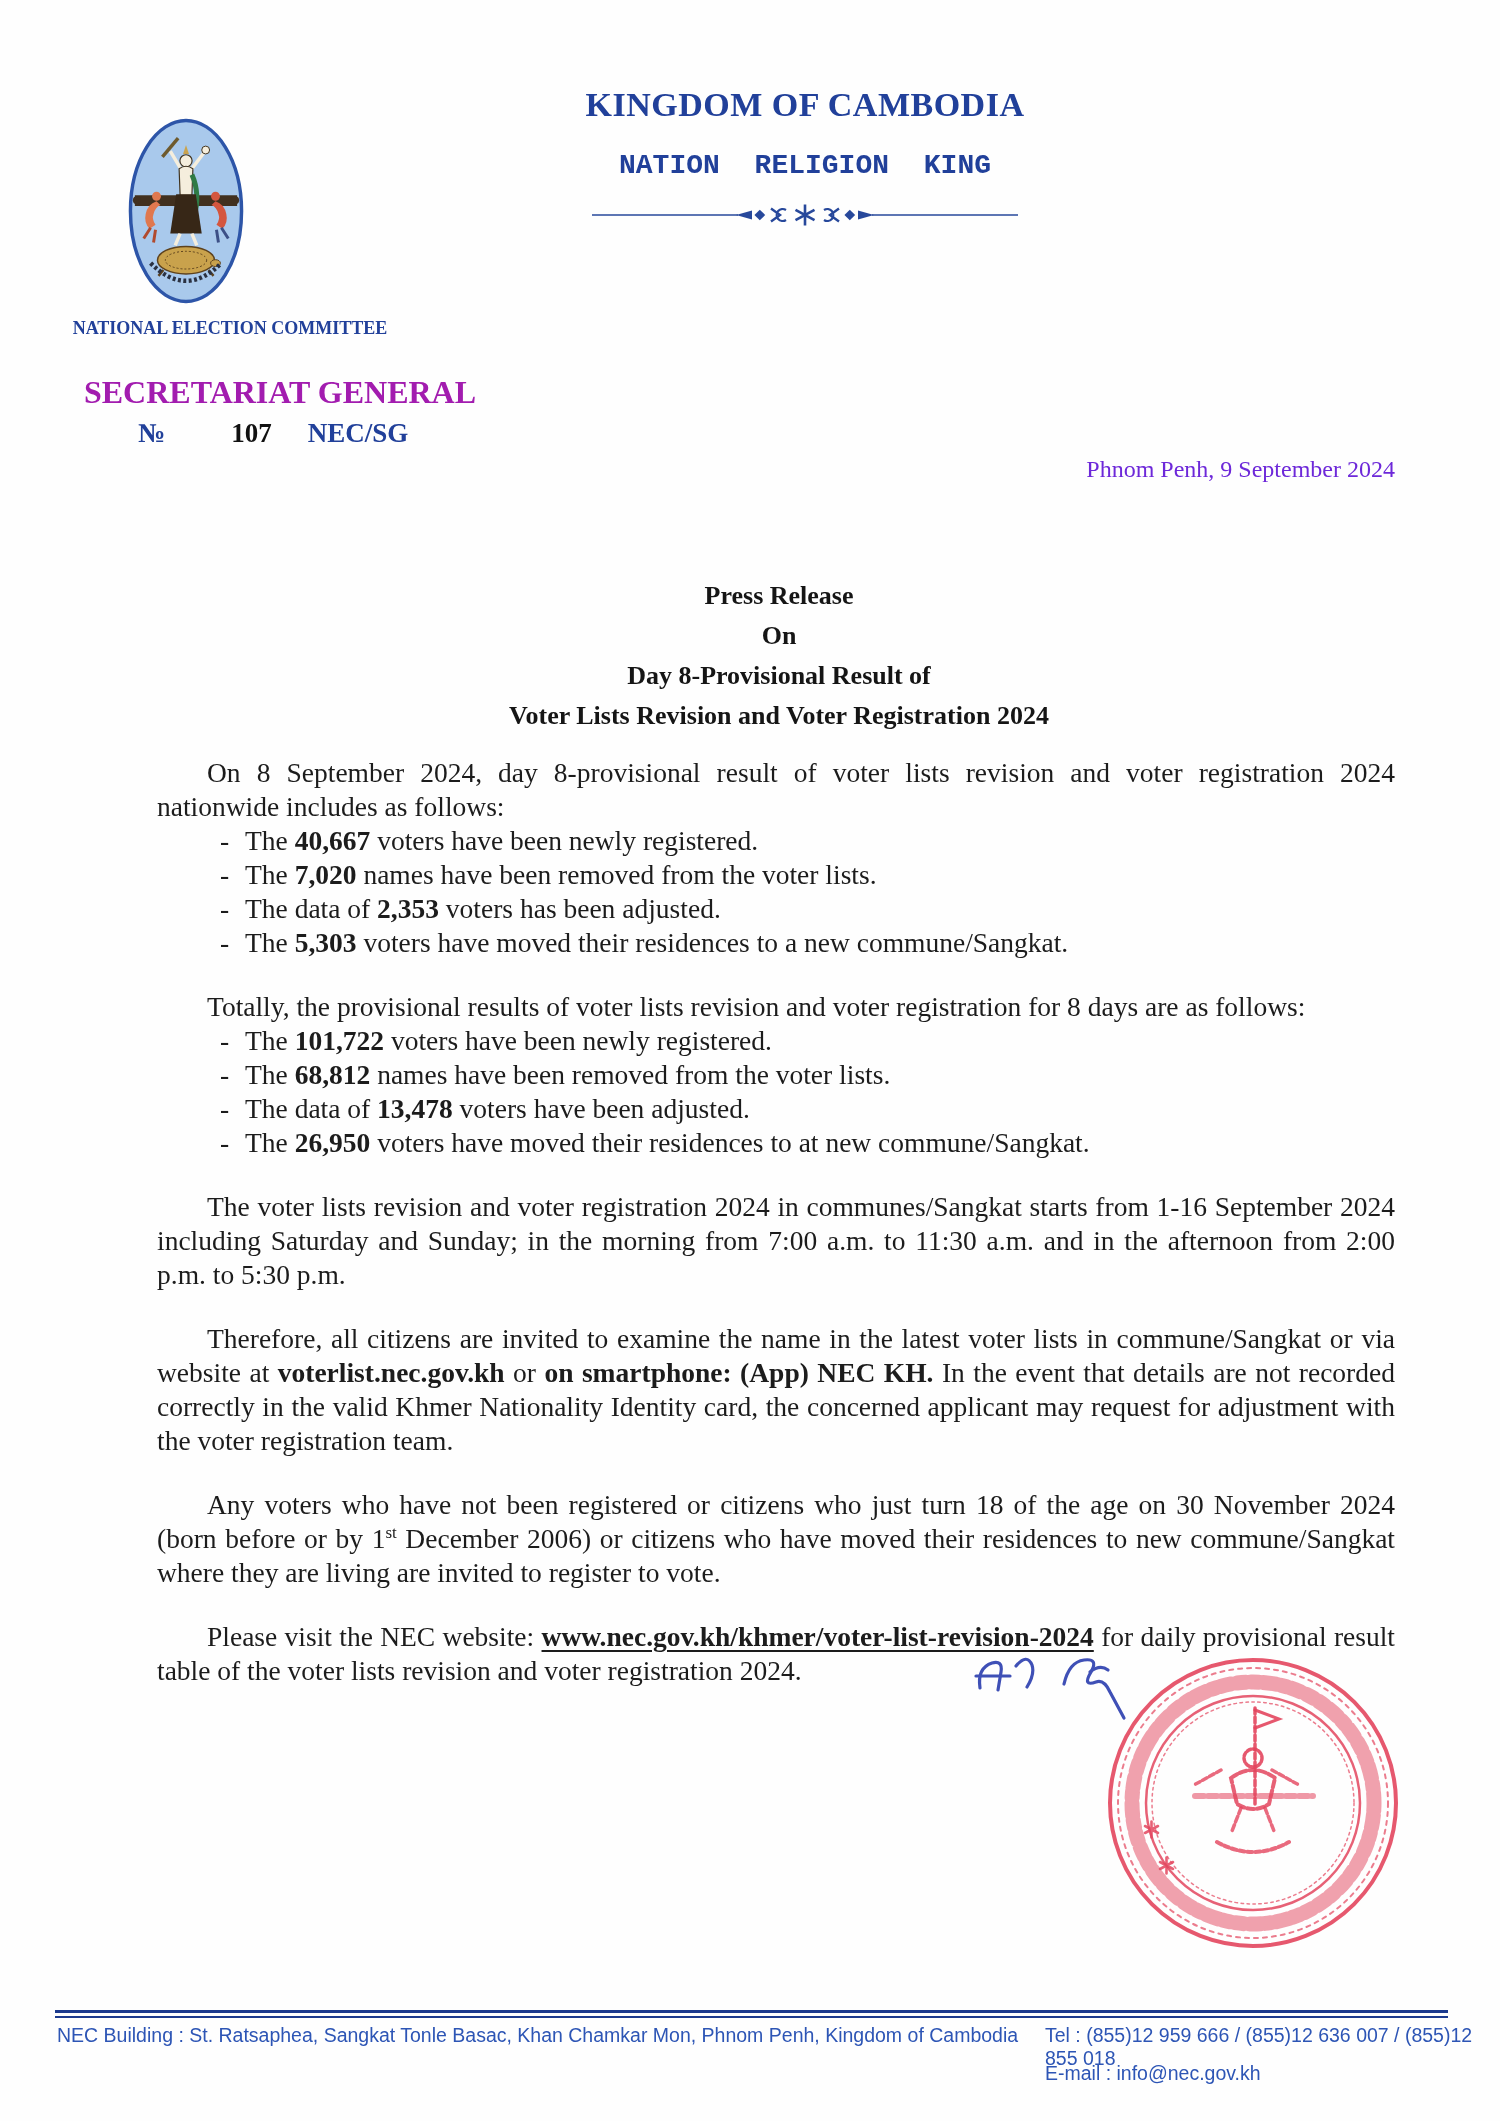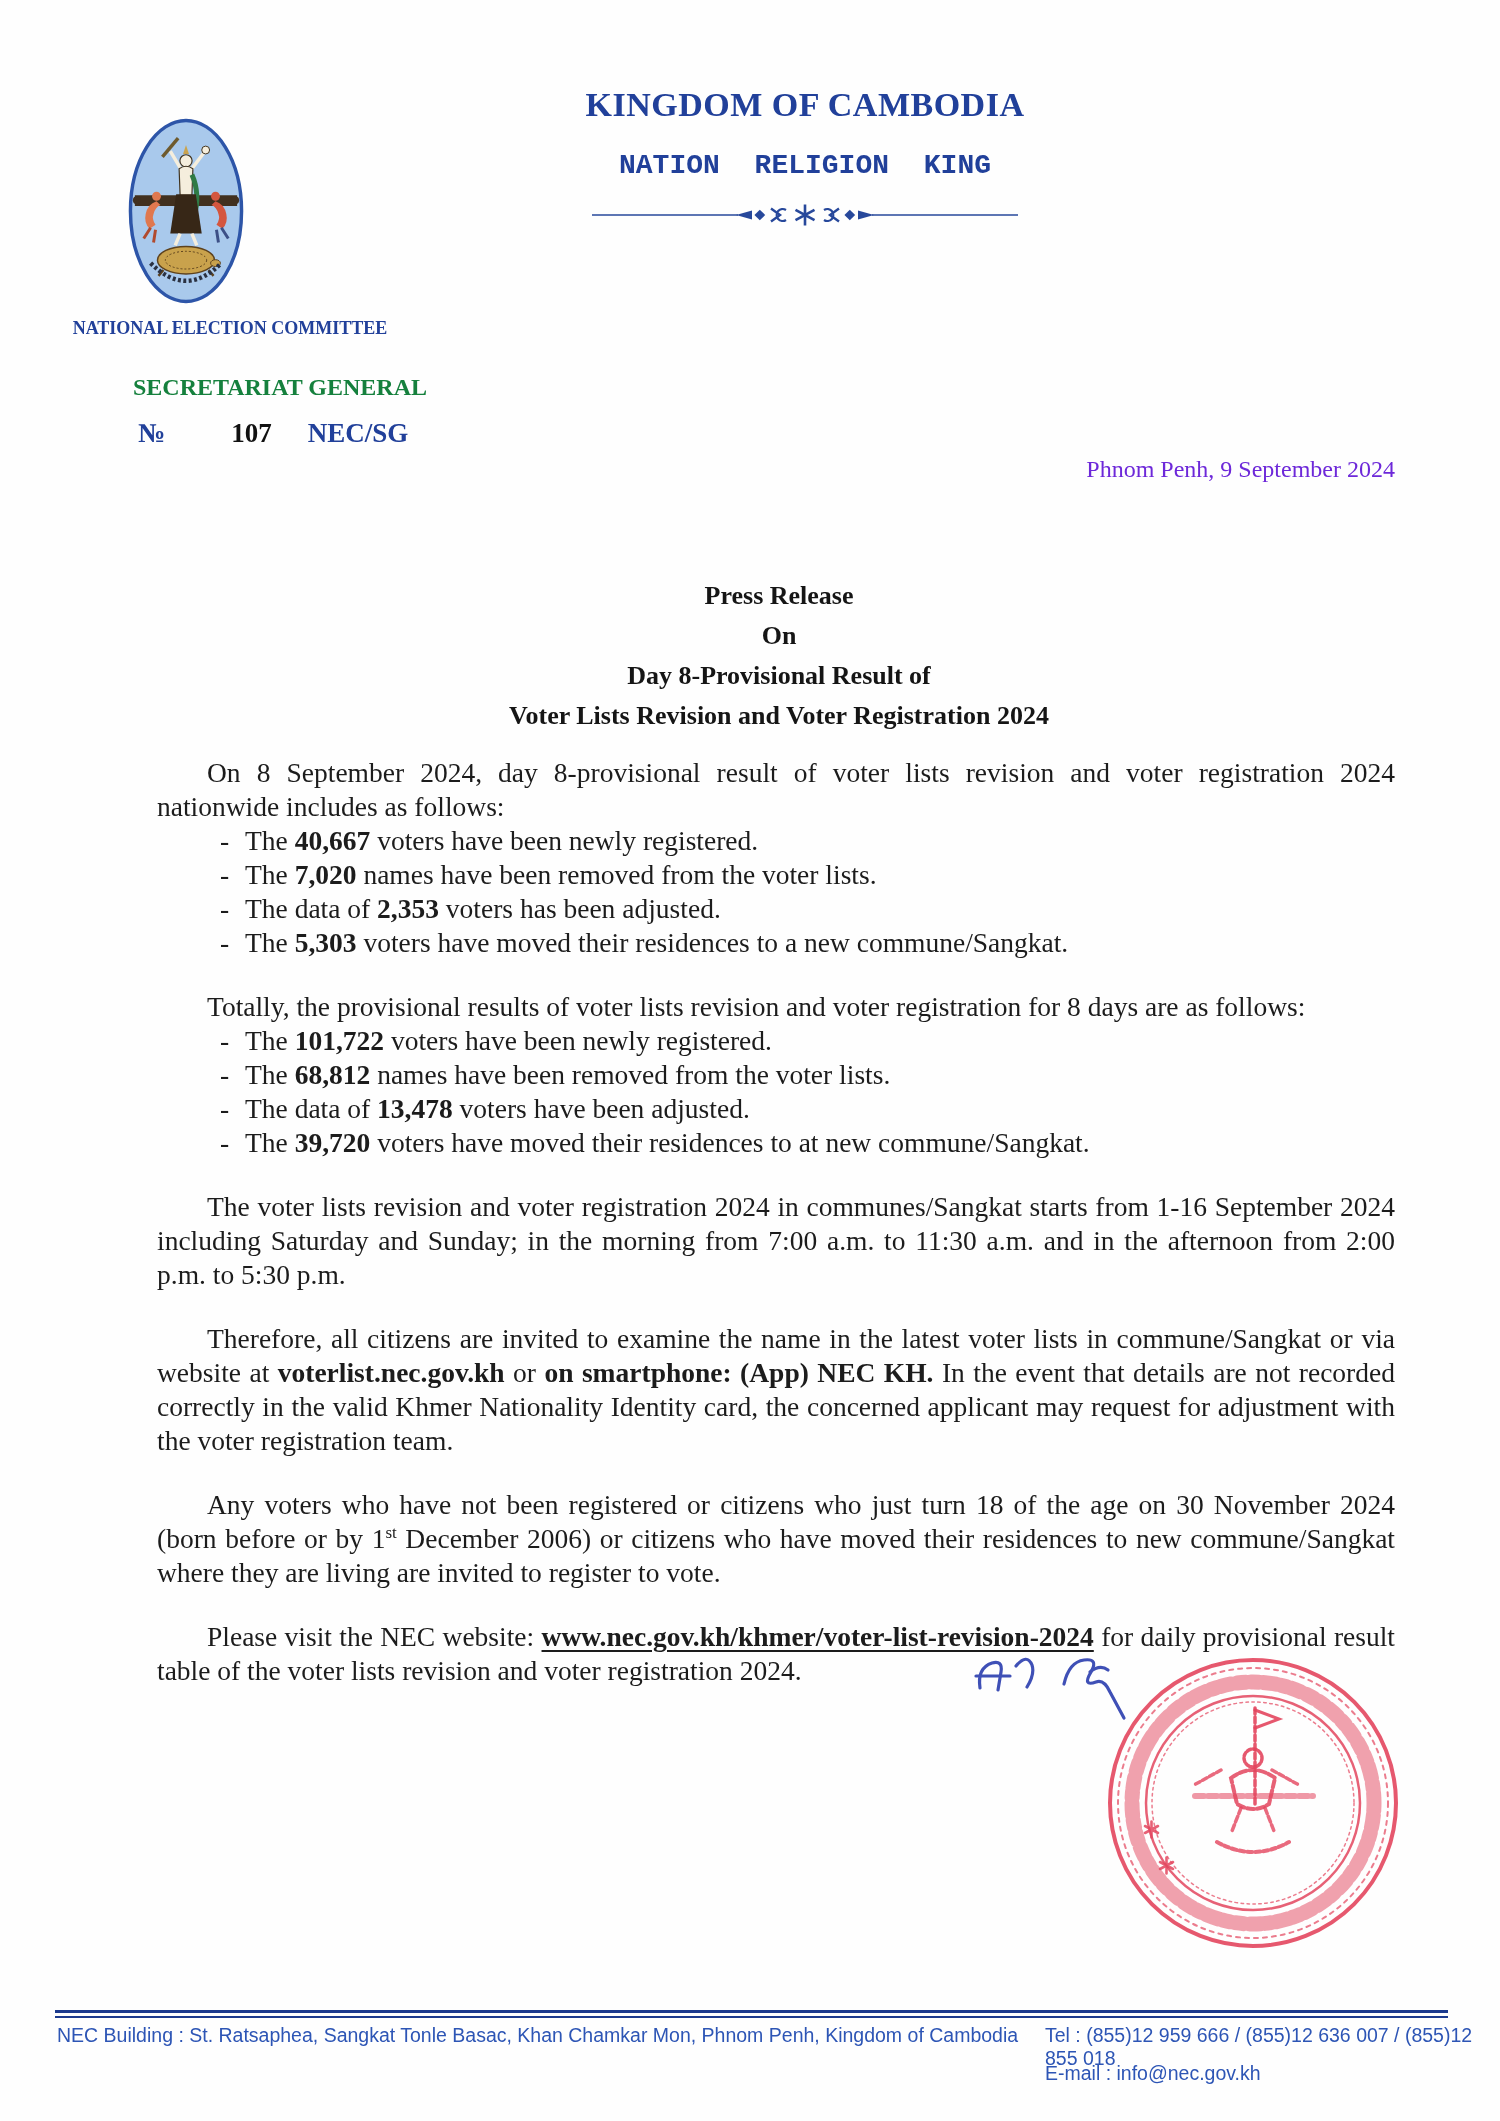--- a/index.html
+++ b/index.html
@@ -10,21 +10,21 @@
   }
   
   .emblem{position:absolute;left:127px;top:116px;}
   .hdr-center{position:absolute;left:460px;top:86px;width:690px;text-align:center;}
   .kingdom{font-size:34px;font-weight:700;color:#21409a;letter-spacing:.5px;}
   .motto{font-size:28px;font-weight:700;color:#21409a;word-spacing:18px;margin-top:26px;font-family:Liberation Mono, monospace;}
   .ornament{margin-top:20px;}
   .committee{position:absolute;left:8px;top:318px;width:444px;text-align:center;
     font-size:18px;font-weight:700;color:#21409a;}
   .secretariat{position:absolute;left:58px;top:374px;width:444px;text-align:center;
-    font-size:24px;font-weight:700;color:#15803d;}
+    font-size:32px;font-weight:700;color:#a21caf;}
   .docline{position:absolute;left:138px;top:418px;font-size:27px;color:#21409a;font-weight:700;}
   .docline .no{margin-left:66px;color:#111;font-weight:700;}
   .docline .org{margin-left:36px;}
   .dateline{position:absolute;right:105px;top:456px;font-size:24px;color:#6d28d9;}
   
   .title{position:absolute;left:159px;top:576px;width:1240px;text-align:center;
     font-size:26px;font-weight:700;line-height:40px;color:#151515;}
   
   .body{position:absolute;left:157px;top:756px;width:1238px;
     font-size:27.5px;line-height:34px;color:#1c1c1c;}
@@ -128,21 +128,21 @@
       <li><span>The </span><span class="b">40,667</span><span> voters have been newly registered.</span></li>
       <li><span>The </span><span class="b">7,020</span><span> names have been removed from the voter lists.</span></li>
       <li><span>The data of </span><span class="b">2,353</span><span> voters has been adjusted.</span></li>
       <li><span>The </span><span class="b">5,303</span><span> voters have moved their residences to a new commune/Sangkat.</span></li>
     </ul>
     <p><span>Totally, the provisional results of voter lists revision and voter registration for 8 days are as follows:</span></p>
     <ul class="dash">
       <li><span>The </span><span class="b">101,722</span><span> voters have been newly registered.</span></li>
       <li><span>The </span><span class="b">68,812</span><span> names have been removed from the voter lists.</span></li>
       <li><span>The data of </span><span class="b">13,478</span><span> voters have been adjusted.</span></li>
-      <li><span>The </span><span class="b">39,720</span><span> voters have moved their residences to at new commune/Sangkat.</span></li>
+      <li><span>The </span><span class="b">26,950</span><span> voters have moved their residences to at new commune/Sangkat.</span></li>
     </ul>
     <p><span>The voter lists revision and voter registration 2024 in communes/Sangkat starts from 1-16 September 2024 including Saturday and Sunday; in the morning from 7:00 a.m. to 11:30 a.m. and in the afternoon from 2:00 p.m. to 5:30 p.m.</span></p>
     <p><span>Therefore, all citizens are invited to examine the name in the latest voter lists in commune/Sangkat or via website at </span><span class="b">voterlist.nec.gov.kh</span><span> or </span><span class="b">on smartphone: (App) NEC KH.</span><span> In the event that details are not recorded correctly in the valid Khmer Nationality Identity card, the concerned applicant may request for adjustment with the voter registration team.</span></p>
     <p><span>Any voters who have not been registered or citizens who just turn 18 of the age on 30 November 2024 (born before or by 1</span><sup>st</sup><span> December 2006) or citizens who have moved their residences to new commune/Sangkat where they are living are invited to register to vote.</span></p>
     <p><span>Please visit the NEC website: </span><span class="b u">www.nec.gov.kh/khmer/voter-list-revision-2024</span><span> for daily provisional result table of the voter lists revision and voter registration 2024.</span></p>
   </div>
 
   <span class="signature">
     <svg width="190" height="80" viewBox="0 0 190 80">
       <g fill="none" stroke="#2b3db0" stroke-width="3.2" stroke-linecap="round" opacity=".9">

